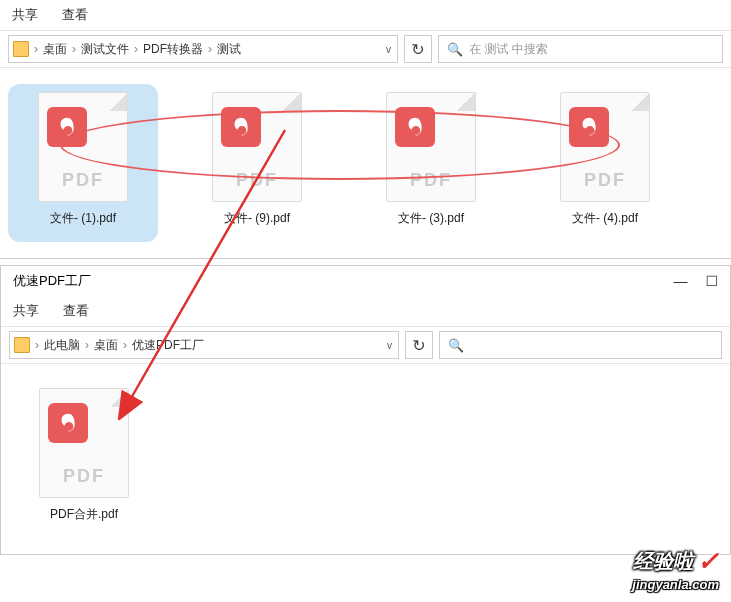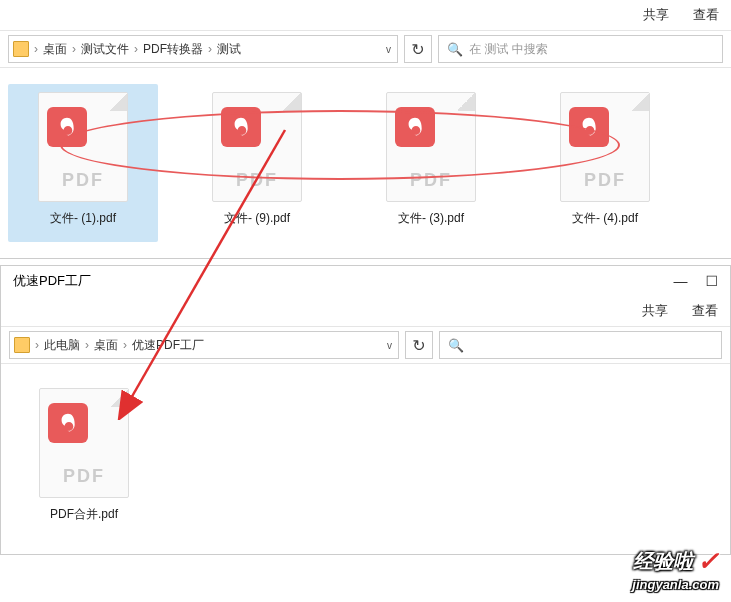--- a/index.html
+++ b/index.html
@@ -2,40 +2,40 @@
 <html><head>
   <meta charset="utf-8">
   <style>
     * { margin: 0; padding: 0; box-sizing: border-box; font-family: "Microsoft YaHei", "Segoe UI", sans-serif; }
     body { width: 731px; height: 602px; background: #fff; position: relative; overflow: hidden; }
     
     .window { border: 1px solid #ccc; background: #fff; position: relative; }
     .window1 { border-top: none; border-left: none; border-right: none; }
     .window2 { margin-top: 6px; }
     
-    .tabs-bar { display: flex; align-items: center; padding: 6px 12px; gap: 24px; font-size: 13px; color: #333; justify-content: flex-end; }
+    .tabs-bar { display: flex; align-items: center; padding: 6px 12px; gap: 24px; font-size: 13px; color: #333; }
     .tab-item { cursor: pointer; }
     
     .address-row { display: flex; align-items: stretch; padding: 4px 8px; gap: 6px; border-top: 1px solid #e5e5e5; border-bottom: 1px solid #e5e5e5; }
     
     .breadcrumb-box { flex: 0 0 390px; display: flex; align-items: center; border: 1px solid #ccc; height: 28px; background: #fff; padding-left: 4px; gap: 2px; font-size: 12px; color: #333; }
     .bc-icon { width: 16px; height: 16px; background: #ffcc66; border: 1px solid #d4a030; border-radius: 1px; }
     .bc-sep { color: #888; padding: 0 3px; }
     .bc-dd { margin-left: auto; padding: 0 6px; color: #555; font-size: 10px; }
     
     .refresh-btn { width: 28px; height: 28px; border: 1px solid #ccc; display: flex; align-items: center; justify-content: center; background: #fff; cursor: pointer; color: #444; }
     
     .search-box { flex: 1; border: 1px solid #ccc; height: 28px; display: flex; align-items: center; padding: 0 8px; background: #fff; gap: 6px; }
     .search-icon { color: #666; font-size: 13px; }
     .search-input { border: none; outline: none; flex: 1; font-size: 12px; color: #333; }
     .search-input::placeholder { color: #999; }
     
     .files-area { padding: 16px 8px; display: flex; gap: 24px; min-height: 190px; }
     
-    .file-item { width: 150px; display: flex; flex-direction: column; align-items: center; gap: 8px; border-radius: 2px; padding: 8px 4px; cursor: pointer; }
+    .file-item { width: 150px; display: flex; flex-direction: column; align-items: center; gap: 8px; border-radius: 12px; padding: 8px 4px; cursor: pointer; }
     .file-item.selected { background: #cce5f6; }
     
     .file-thumb { width: 90px; height: 110px; background: #fafafa; border: 1px solid #ddd; border-radius: 2px; position: relative; display: flex; flex-direction: column; justify-content: flex-end; align-items: center; padding-bottom: 10px; }
     .file-thumb::before { content: ""; position: absolute; top: 0; right: 0; width: 18px; height: 18px; background: linear-gradient(135deg, #fafafa 50%, #e0e0e0 50%); }
     
     .pdf-badge { position: absolute; top: 14px; left: 8px; width: 40px; height: 40px; background: #e85a5a; border-radius: 6px; display: flex; align-items: center; justify-content: center; }
     .pdf-badge svg { width: 22px; height: 22px; }
     
     .pdf-text { font-size: 18px; font-weight: 600; color: #ccc; letter-spacing: 2px; }
     .file-name { font-size: 12px; color: #222; text-align: right; }

